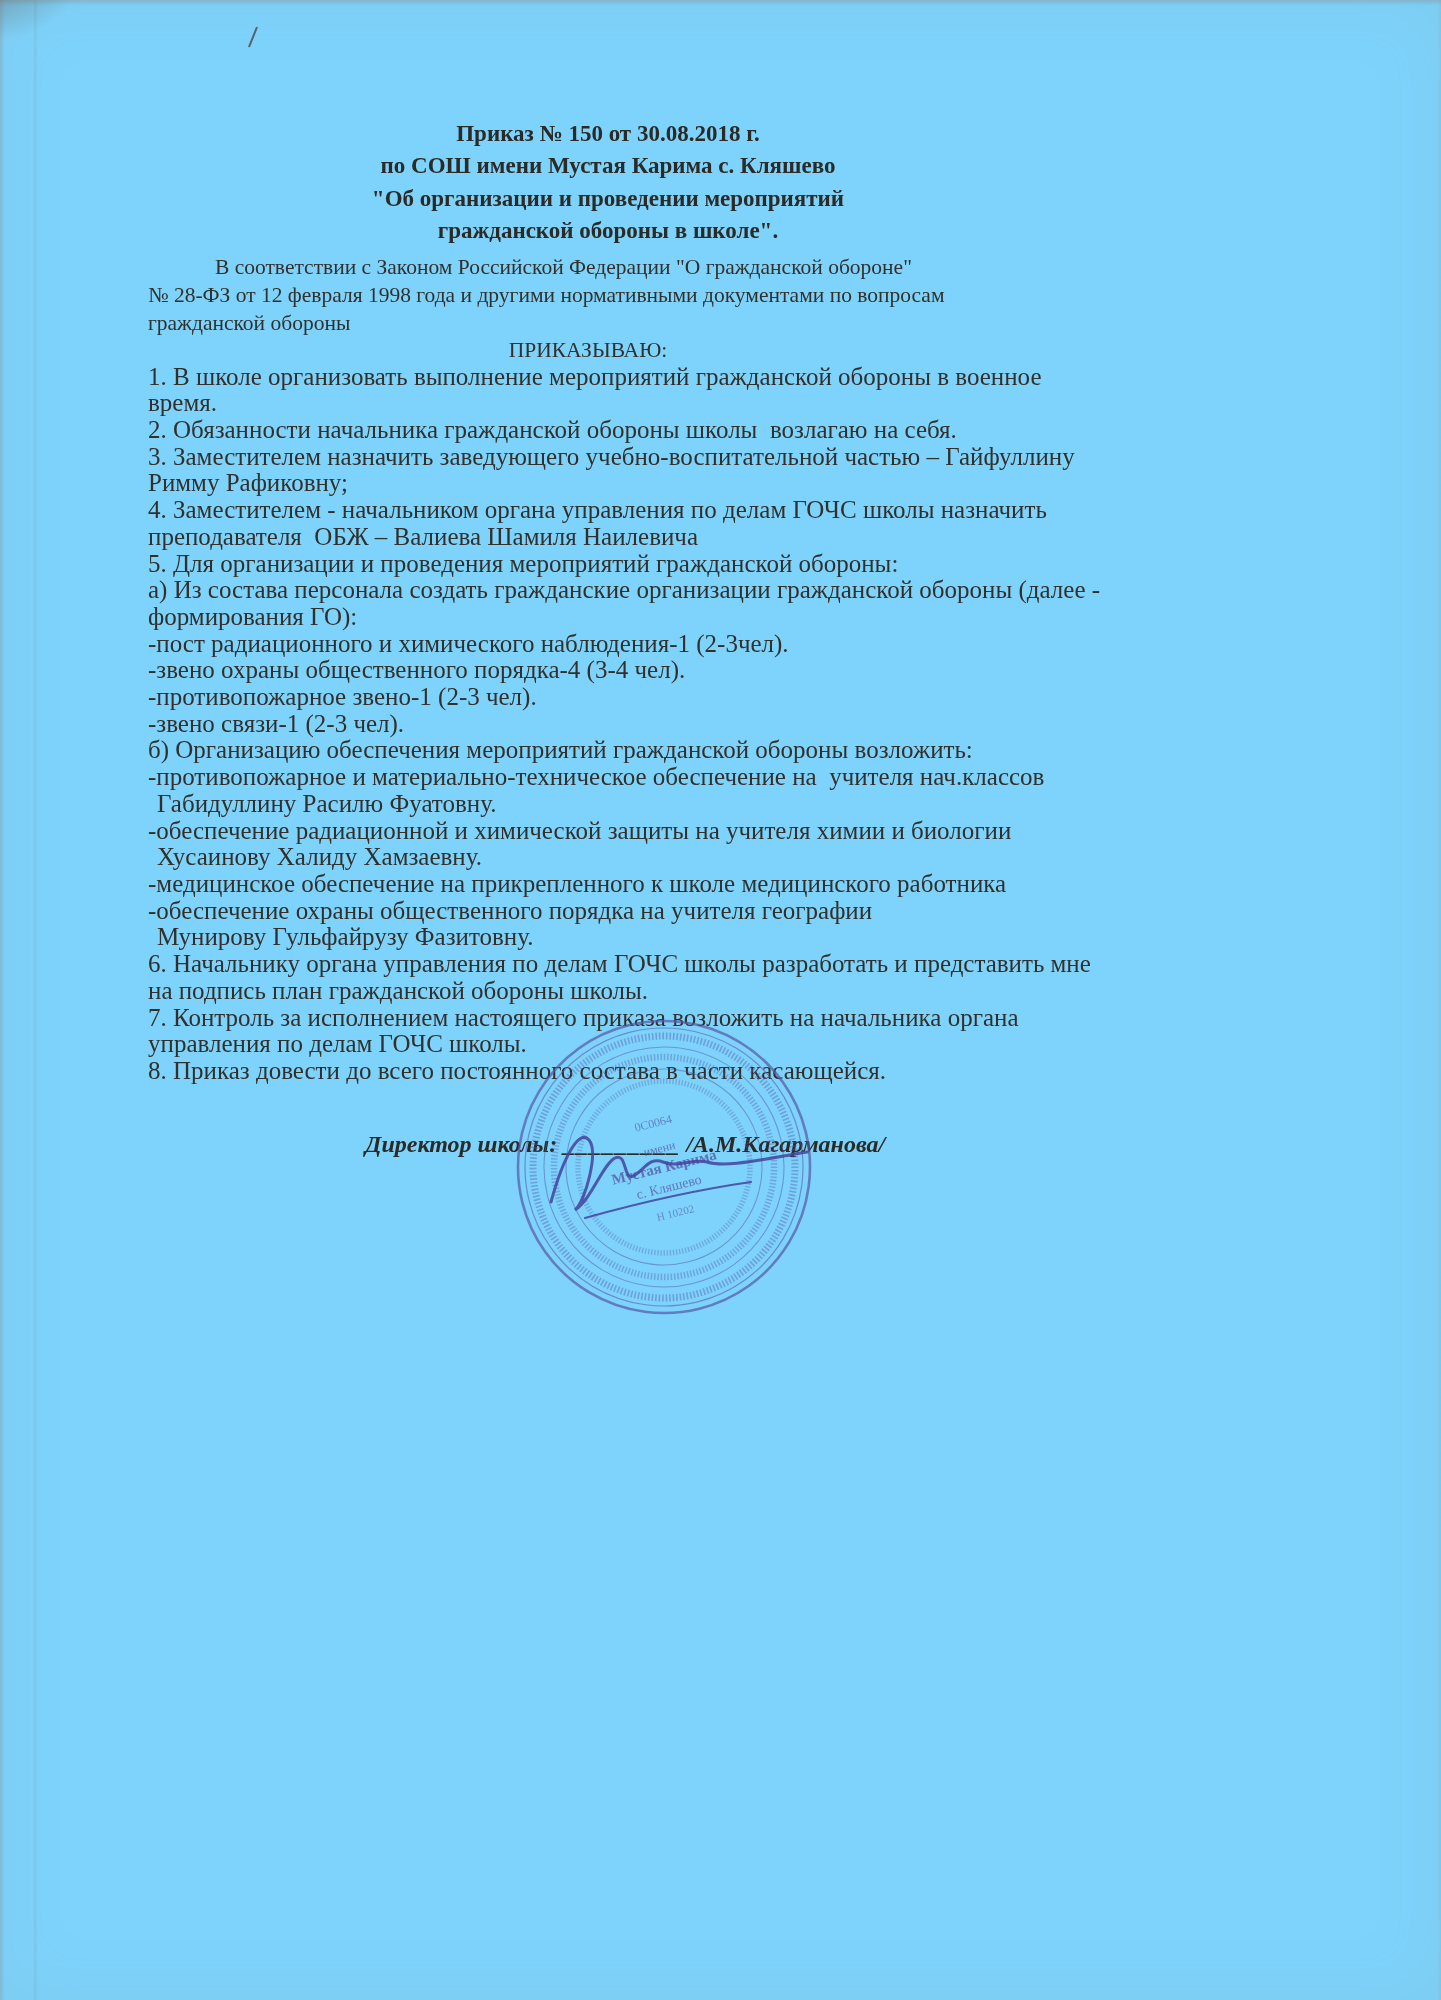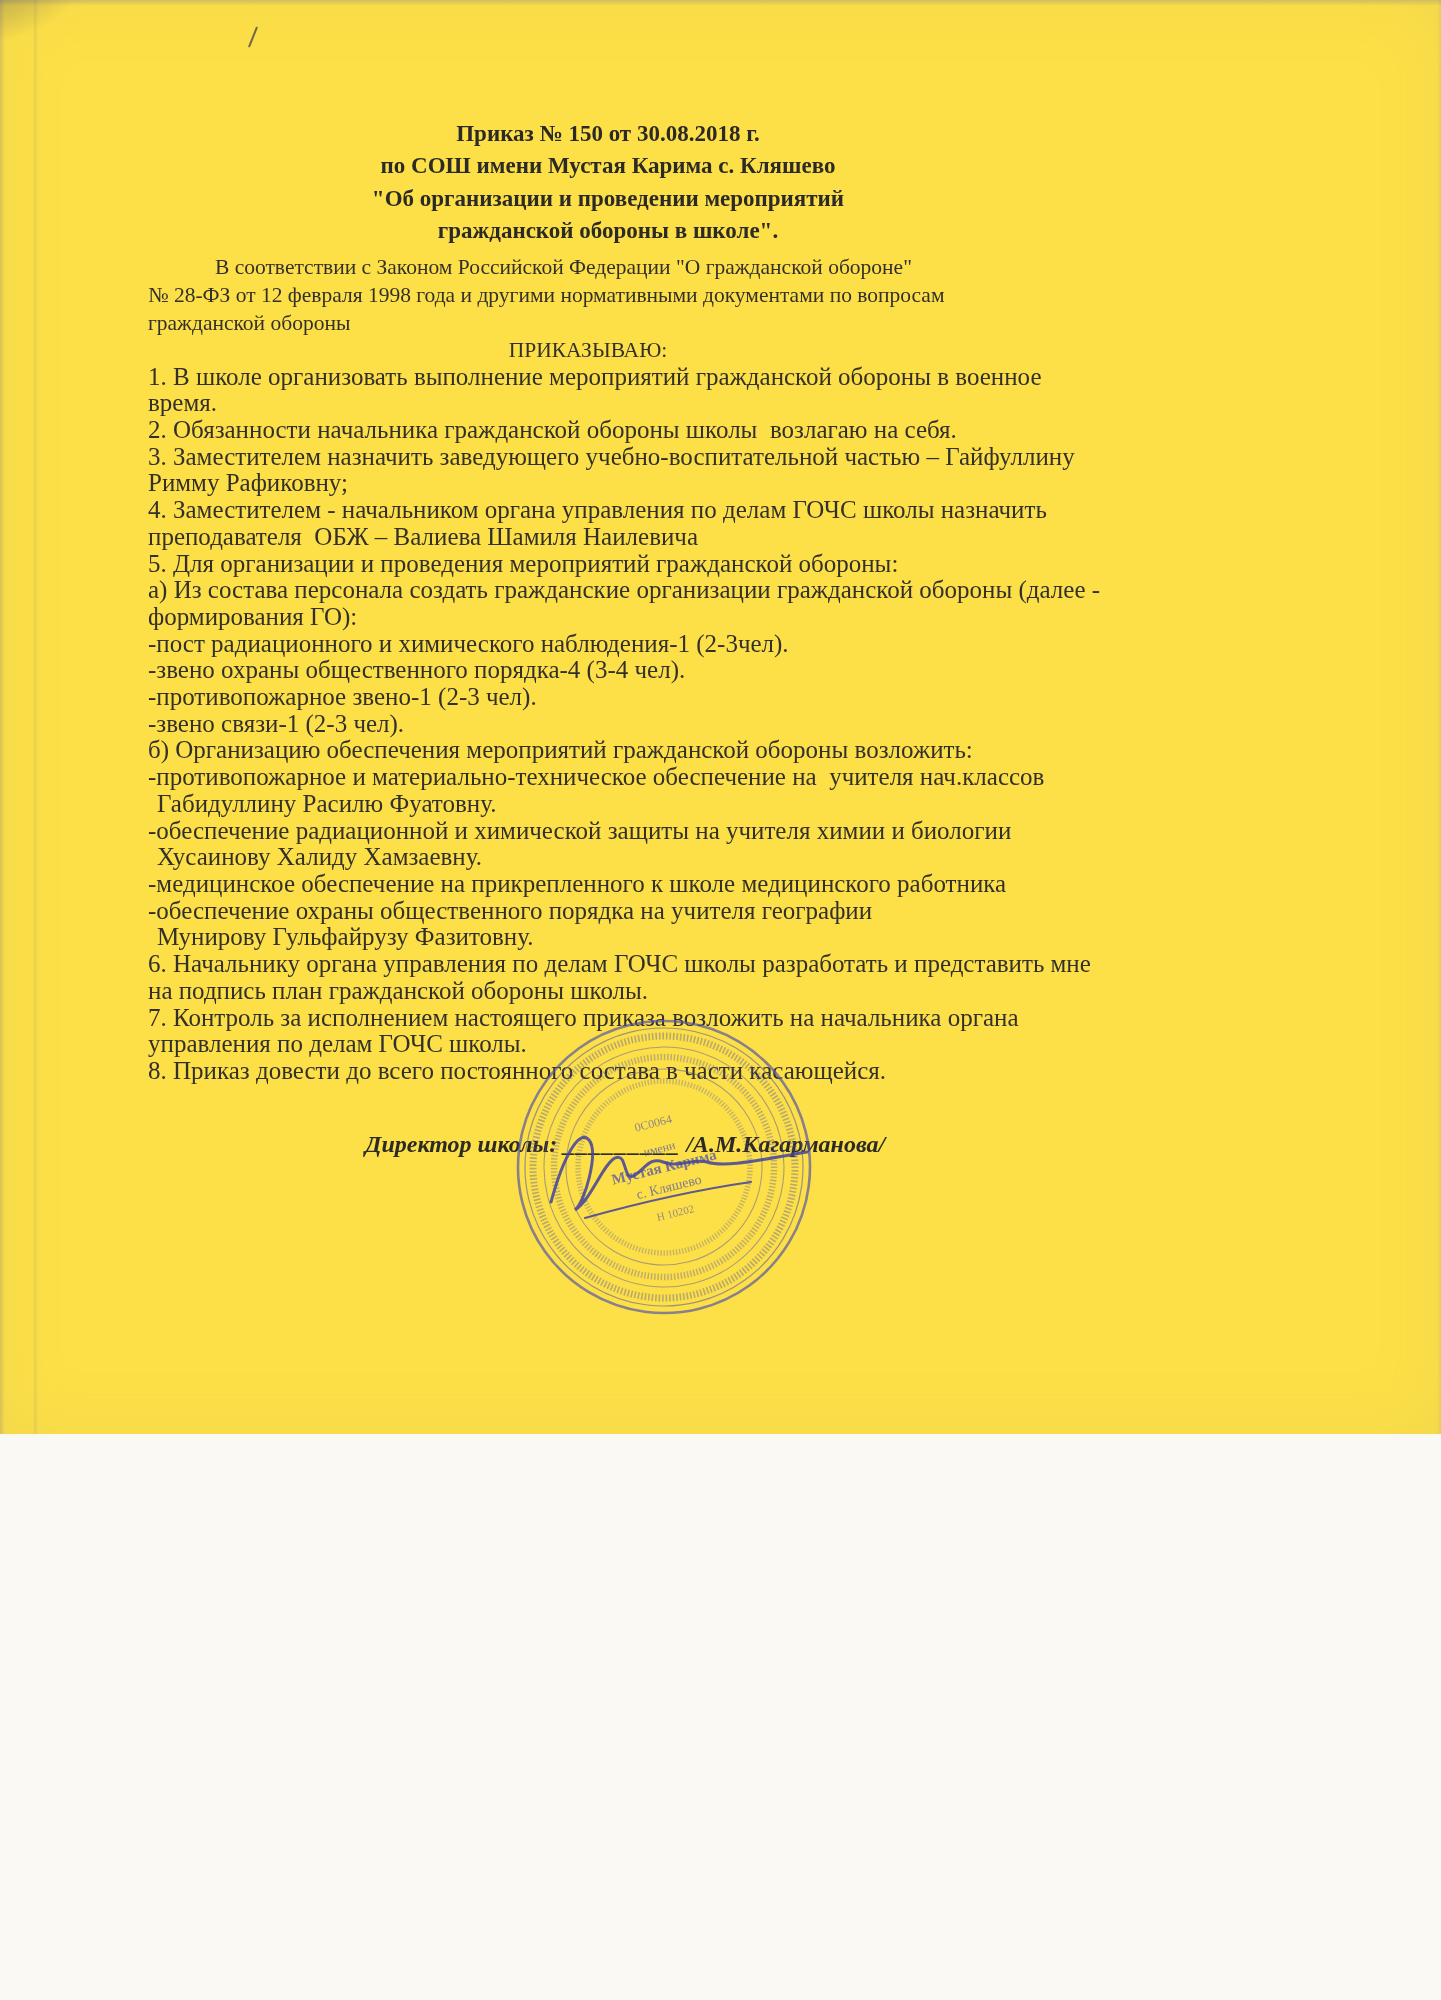--- a/index.html
+++ b/index.html
@@ -3,22 +3,22 @@
 <meta charset="utf-8">
 <style>
   html,body{margin:0;padding:0;}
   body{
     width:1441px;height:2000px;
     background:#fbf9f3;
     font-family:"Liberation Serif", serif;
     overflow:hidden;
   }
   .page{
-    position:relative;width:1441px;height:1434px;
-    background:#fde047;
+    position:relative;width:1441px;height:2000px;
+    background:#7dd3fc;
     box-shadow:inset 0 0 70px rgba(150,140,118,.10);
   }
   
   .scan-overlay{
     position:absolute;inset:0;pointer-events:none;
     background:
       radial-gradient(150px 95px at -25px -25px, rgba(92,90,86,.55), rgba(92,90,86,0) 72%),
       linear-gradient(to bottom, rgba(138,136,130,.35), rgba(138,136,130,0) 6px),
       linear-gradient(to right, rgba(138,136,130,.30), rgba(138,136,130,0) 5px),
       linear-gradient(to right, rgba(0,0,0,0) 33px, rgba(120,118,112,.14) 35px, rgba(0,0,0,0) 38px),

